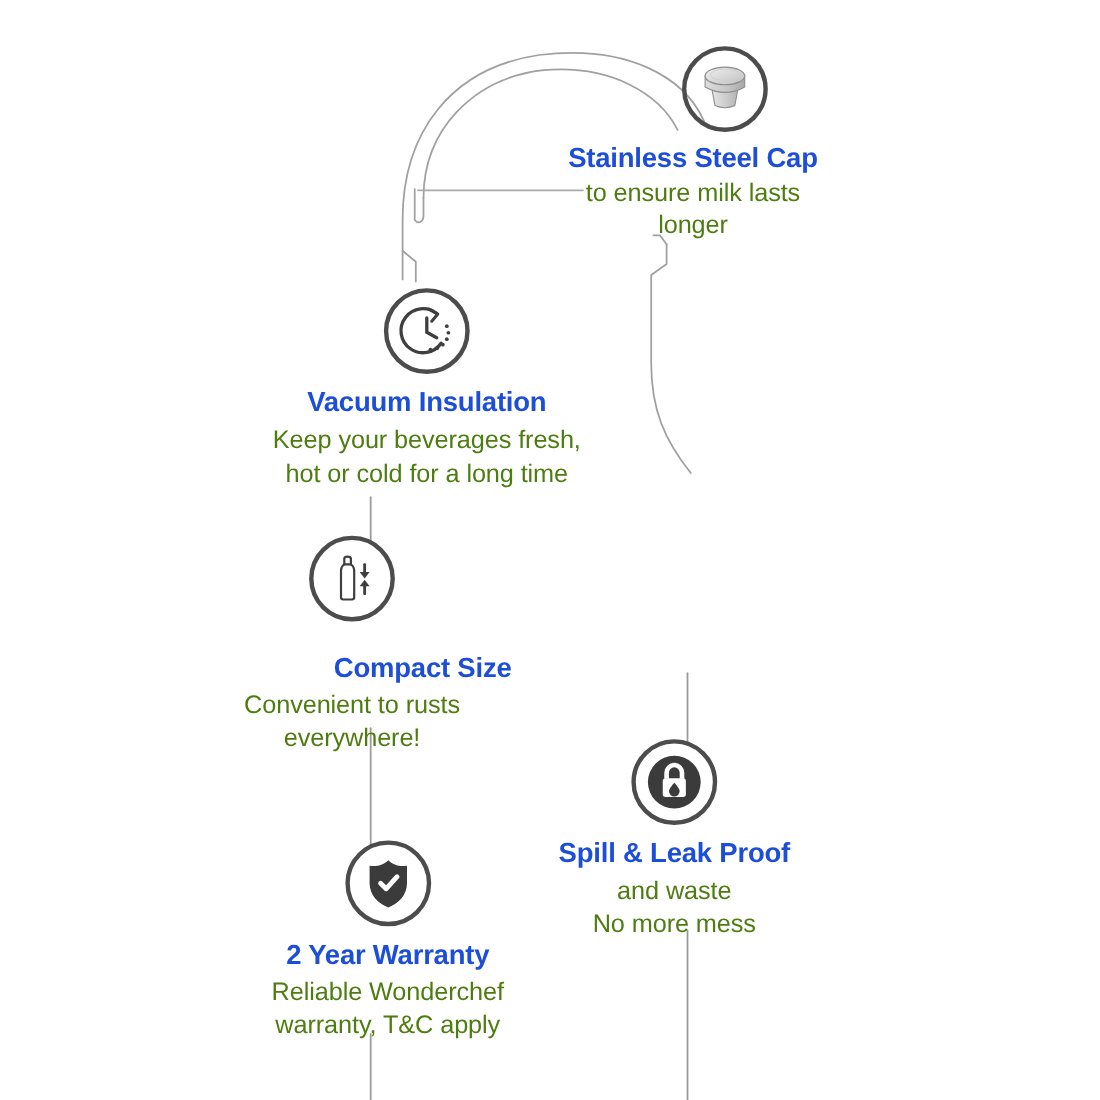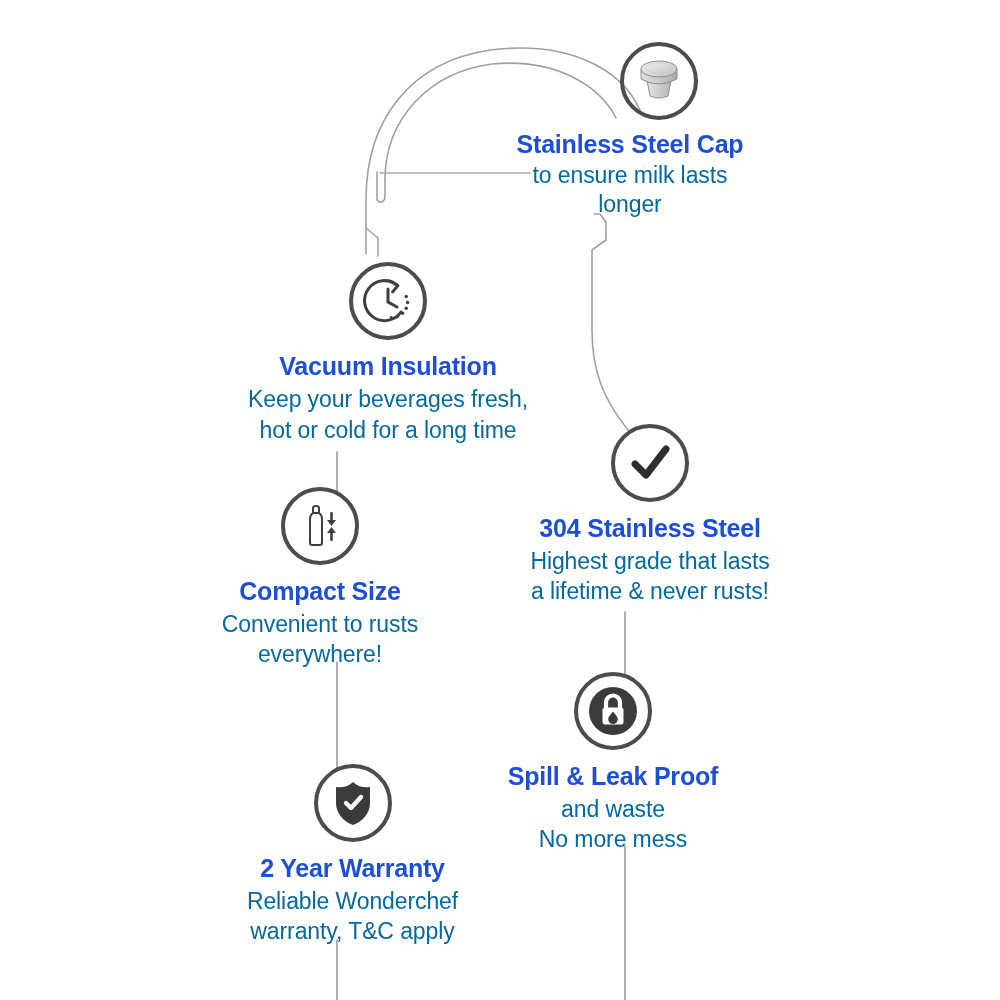--- a/index.html
+++ b/index.html
@@ -34,21 +34,21 @@
   .ic-ring {
     border:4px solid #4c4c4c;
   }
   .f-title {
     font-weight:bold;
     color:#1d4ed8;
     letter-spacing:-0.2px;
     white-space:nowrap;
   }
   .f-desc {
-    color:#0369a1;
+    color:#4d7c0f;
     font-weight:400;
     letter-spacing:-0.1px;
   }
 
   
   #feat-cap { left:455px; top:42px; width:350px; }
   #feat-cap .icon-circle { width:78px; height:78px; margin-left:165px; }
   #feat-cap .f-title { font-size:25px; margin-top:10px; text-align:center; }
   #feat-cap .f-desc  { font-size:23px; line-height:29px; margin-top:2px; }
 
@@ -60,21 +60,21 @@
 
   
   #feat-304 { left:490px; top:424px; width:320px; }
   #feat-304 .icon-circle { width:78px; height:78px; }
   #feat-304 .f-title { font-size:25px; margin-top:12px; }
   #feat-304 .f-desc  { font-size:23px; line-height:30px; margin-top:3px; }
 
   
   #feat-compact { left:175px; top:487px; width:290px; }
   #feat-compact .icon-circle { width:78px; height:78px; }
-  #feat-compact .f-title { font-size:25px; margin-top:12px; }
+  #feat-compact .f-title { font-size:25px; margin-top:28px;text-align:right; }
   #feat-compact .f-desc  { font-size:23px; line-height:30px; margin-top:3px; }
 
   
   #feat-spill { left:478px; top:672px; width:270px; }
   #feat-spill .icon-circle { width:78px; height:78px; }
   #feat-spill .f-title { font-size:25px; margin-top:12px; }
   #feat-spill .f-desc  { font-size:23px; line-height:30px; margin-top:3px; }
 
   
   #feat-warranty { left:200px; top:764px; width:305px; }
@@ -169,32 +169,20 @@
         </g>
       </svg>
     </div>
     <div class="f-title">Vacuum Insulation</div>
     <div class="f-desc">
       <div>Keep your beverages fresh,</div>
       <div>hot or cold for a long time</div>
     </div>
   </div>
 
-  <div class="feature" id="feat-304">
-    <div class="icon-circle ic-ring">
-      <svg width="52" height="52" viewBox="0 0 52 52">
-        <path d="M11 27 L22 38 L42 12" fill="none" stroke="#2e2e2e" stroke-width="7" stroke-linecap="round" stroke-linejoin="round"></path>
-      </svg>
-    </div>
-    <div class="f-title">304 Stainless Steel</div>
-    <div class="f-desc">
-      <div>Highest grade that lasts</div>
-      <div>a lifetime &amp; never rusts!</div>
-    </div>
-  </div>
 
   <div class="feature" id="feat-compact">
     <div class="icon-circle ic-ring">
       <svg width="54" height="54" viewBox="0 0 54 54">
         <g fill="none" stroke="#3f3f3f" stroke-width="2" stroke-linejoin="round" stroke-linecap="round">
 
           <path d="M17 20 Q17 16 20 14 L20 9 Q20 7 23 7 Q26 7 26 9 L26 14 Q29 16 29 20 L29 44 Q29 46 27 46 L19 46 Q17 46 17 44 Z"></path>
 
           <path d="M20 14 L26 14"></path>
         </g>

